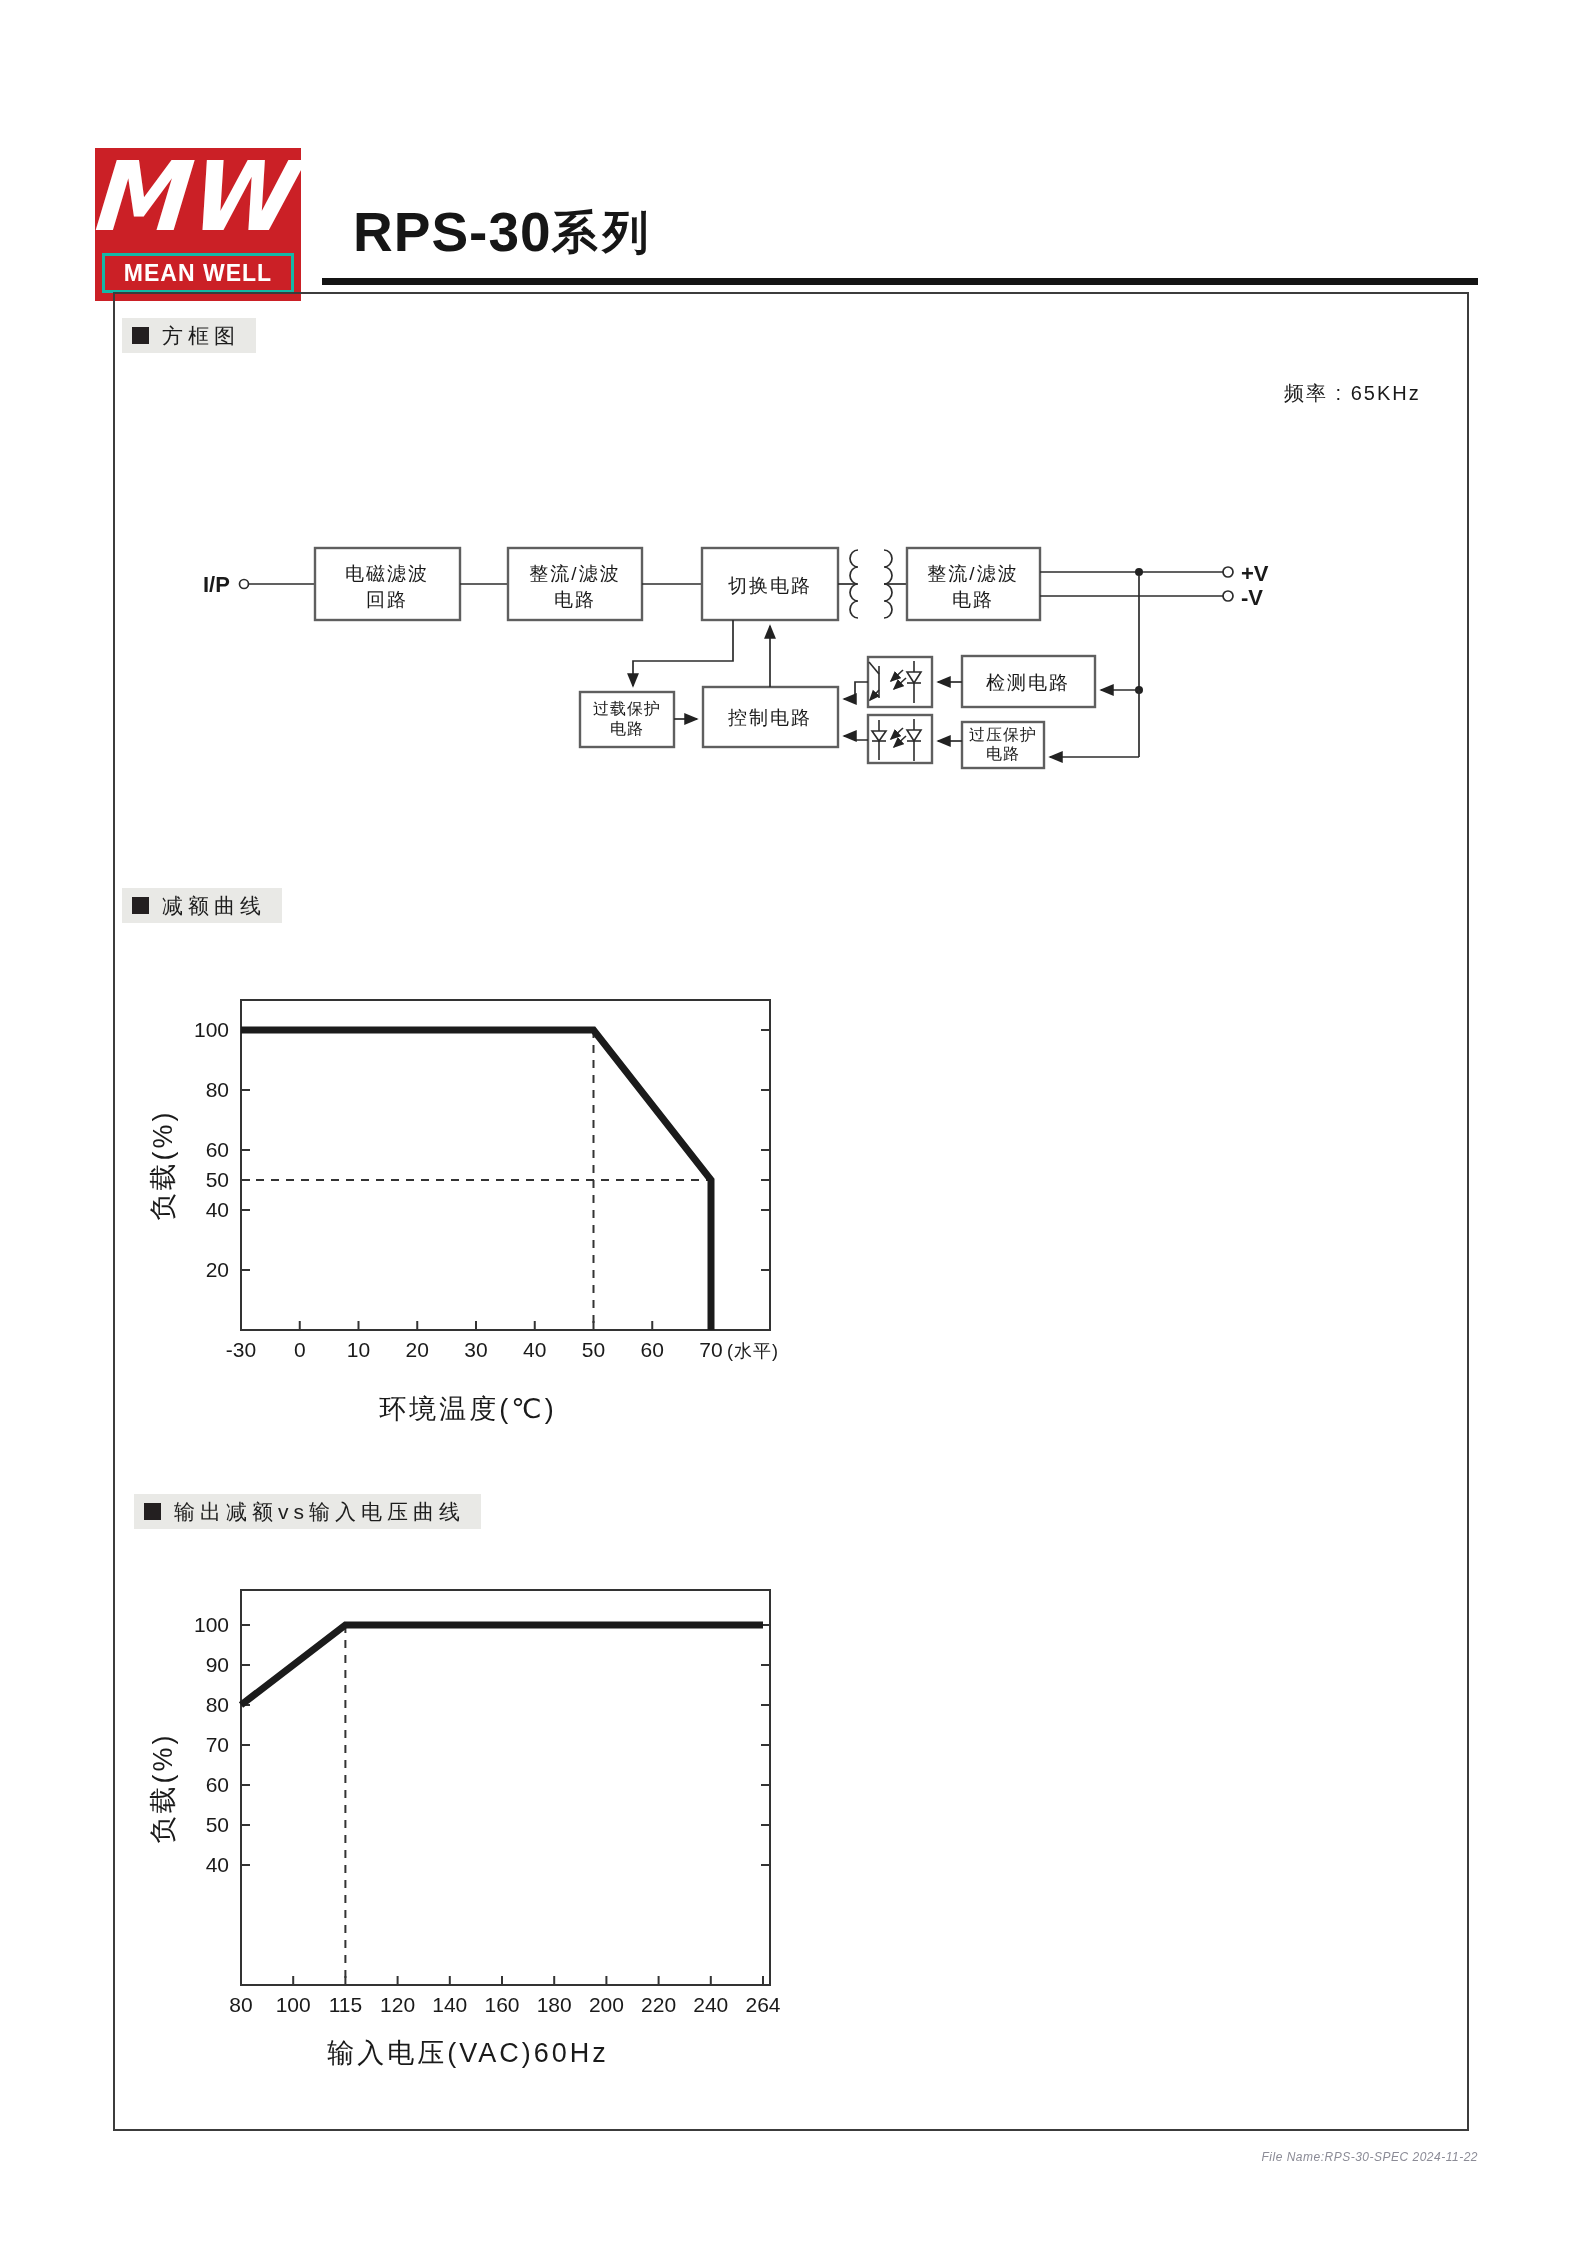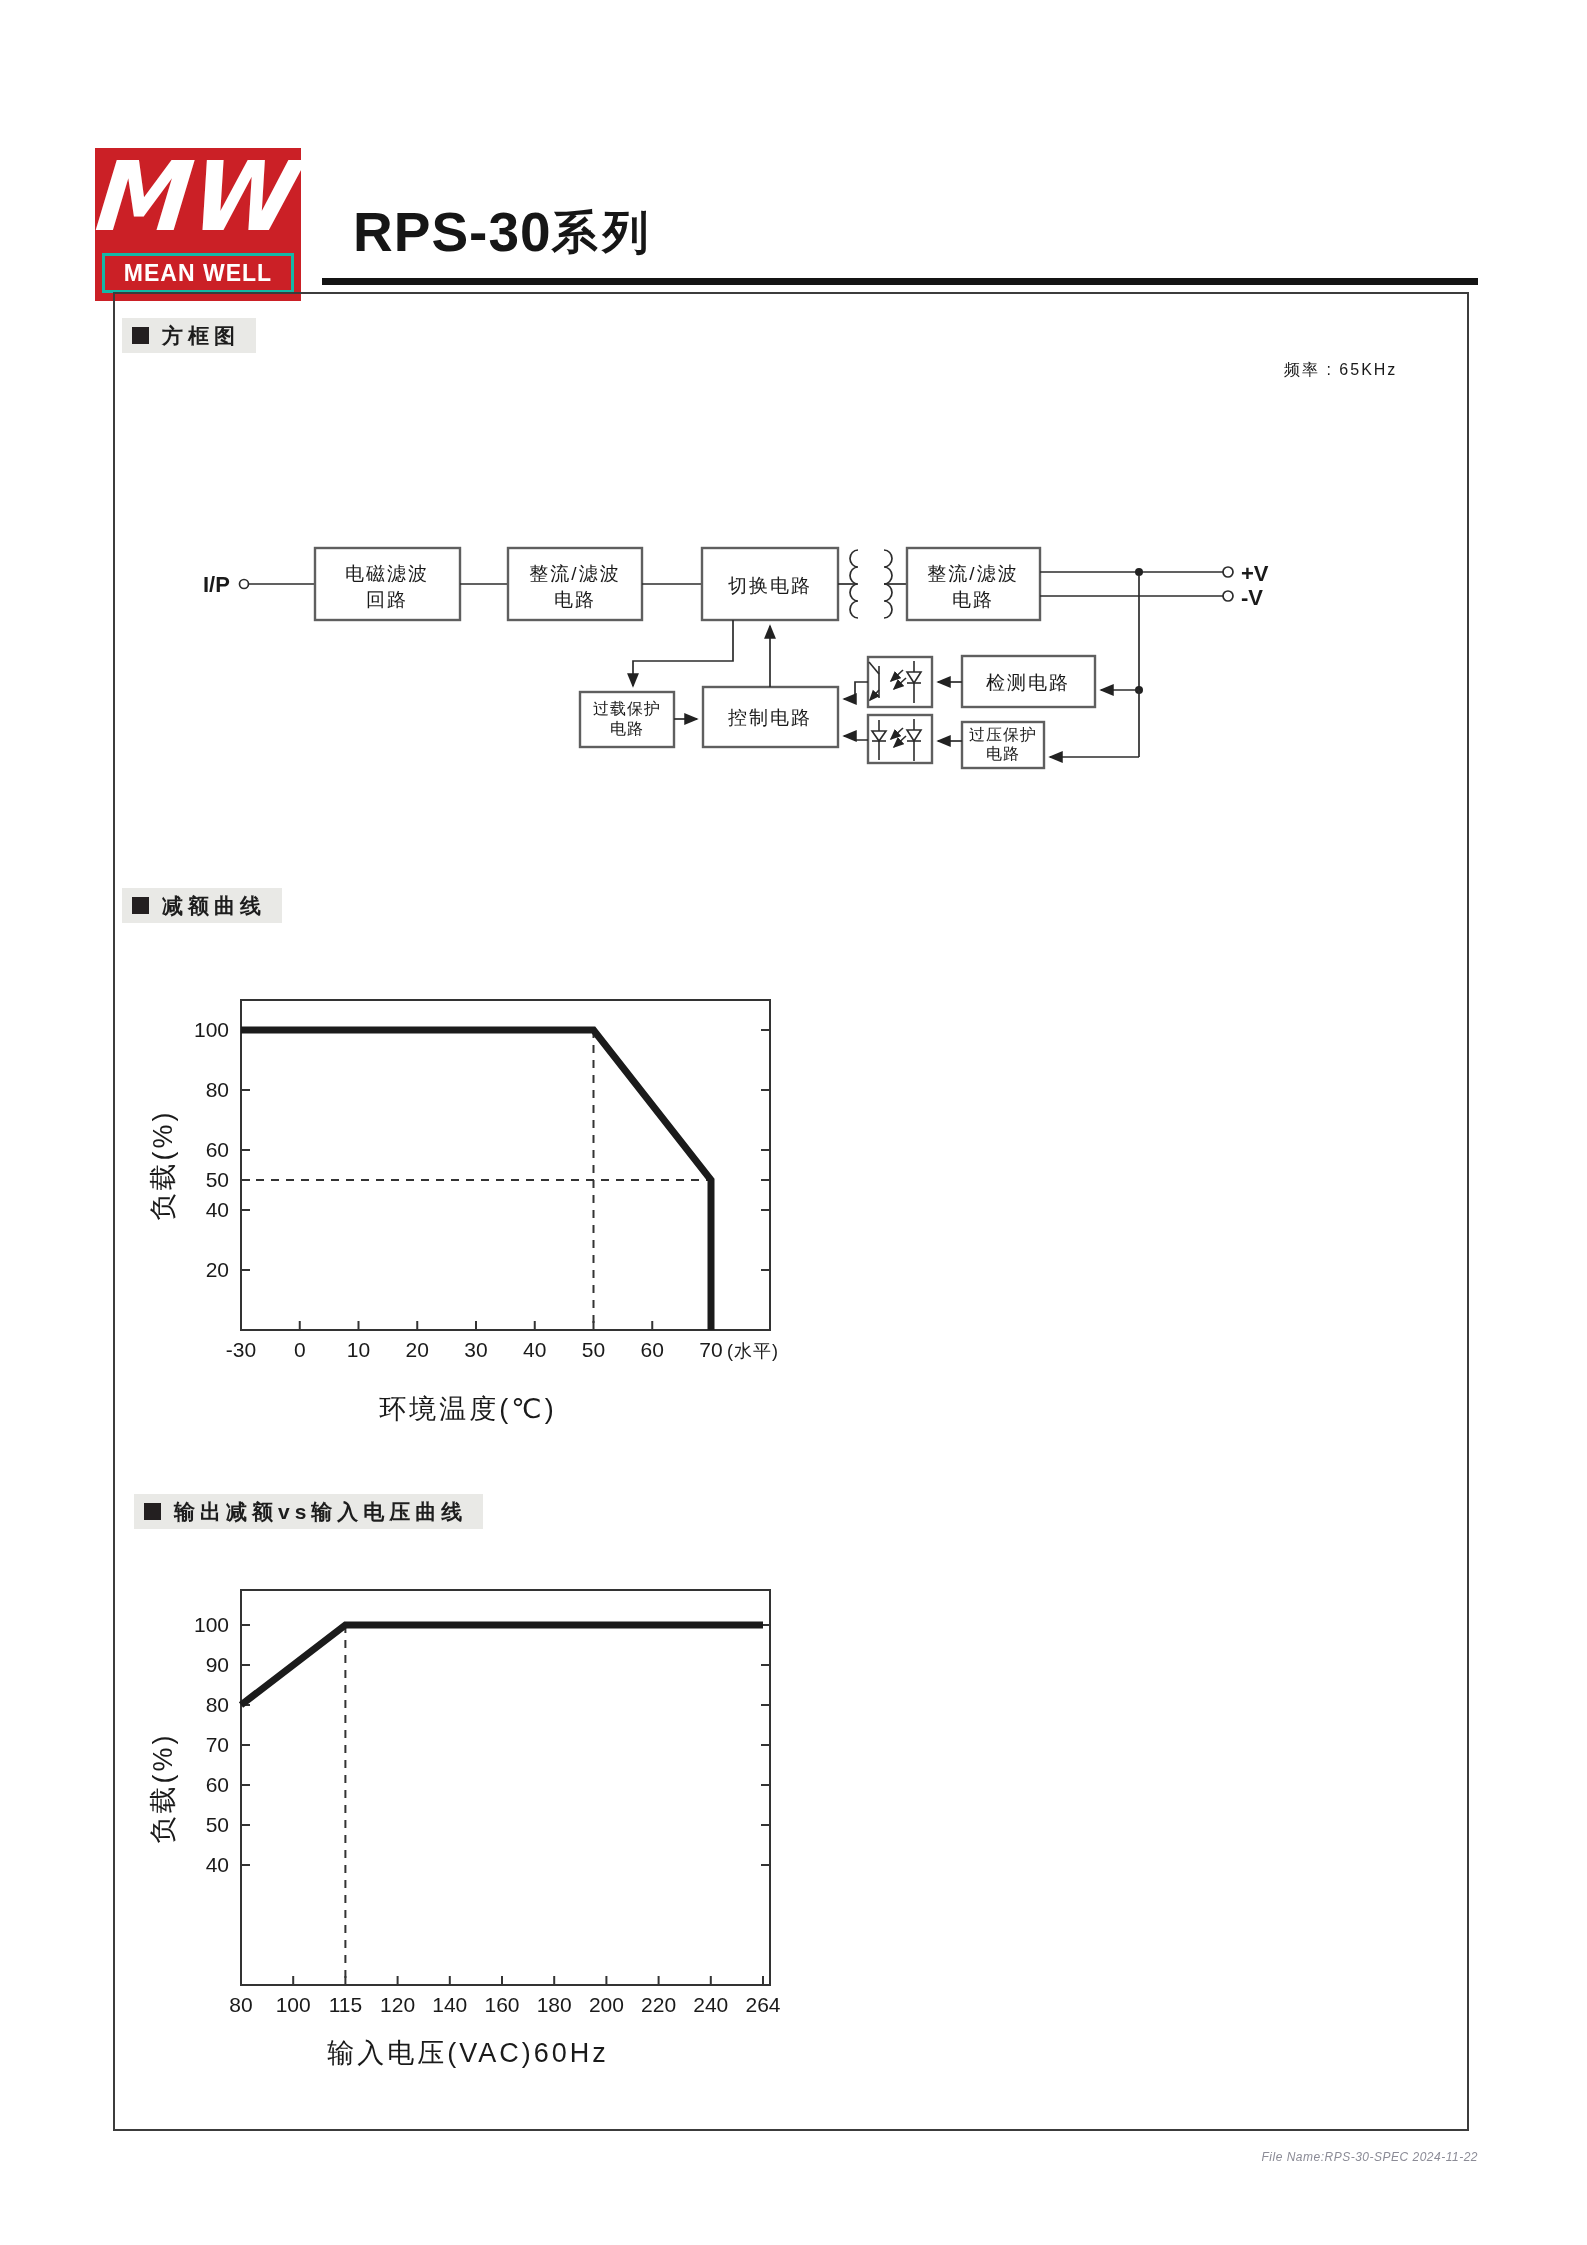--- a/index.html
+++ b/index.html
@@ -29,26 +29,26 @@
   .title-cn{font-size:46px;font-weight:600;letter-spacing:7px;color:#161616;}
   .title-model{font-size:55px;font-weight:800;letter-spacing:1px;color:#161616;margin-left:28px;}
   .title-series{font-size:46px;font-weight:600;letter-spacing:5px;color:#161616;}
   .title-rule{left:322px;top:278px;width:1156px;height:7px;background:#141414;}
 
   
   .frame{left:113px;top:292px;width:1356px;height:1839px;border:2px solid #3c3c3c;box-sizing:border-box;}
 
   .section-bar{
     background:#e9e9e6;display:flex;align-items:center;gap:13px;
-    height:35px;padding:0 16px 0 10px;box-sizing:border-box;font-weight:bold;
+    height:35px;padding:0 16px 0 10px;box-sizing:border-box;
   }
   .section-bar .sq{width:17px;height:17px;background:#231f20;flex:0 0 auto;}
   .section-bar .lbl{font-size:21px;letter-spacing:5px;color:#1d1d1d;}
 
-  .freq-note{left:1284px;top:360px;font-size:16px;letter-spacing:2px;color:#1a1a1a;}
+  .freq-note{left:1284px;top:380px;font-size:20px;letter-spacing:2px;color:#1a1a1a;}
 
   .footer-note{
     left:0;top:2150px;width:1478px;text-align:right;
     font-size:12px;font-style:italic;color:#8b8b96;letter-spacing:0.5px;
   }
 
   
   svg text{font-family:"Liberation Sans","DejaVu Sans",sans-serif;fill:#1a1a1a;}
   .blk{fill:#ffffff;stroke:#5f5f5f;stroke-width:2.4px;}
   .wire{stroke:#2c2c2c;stroke-width:1.7px;fill:none;}

